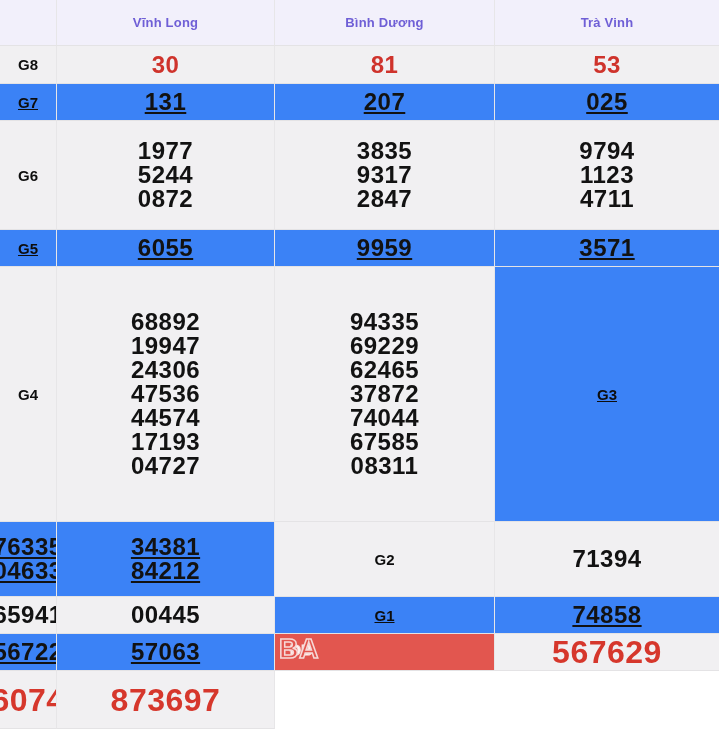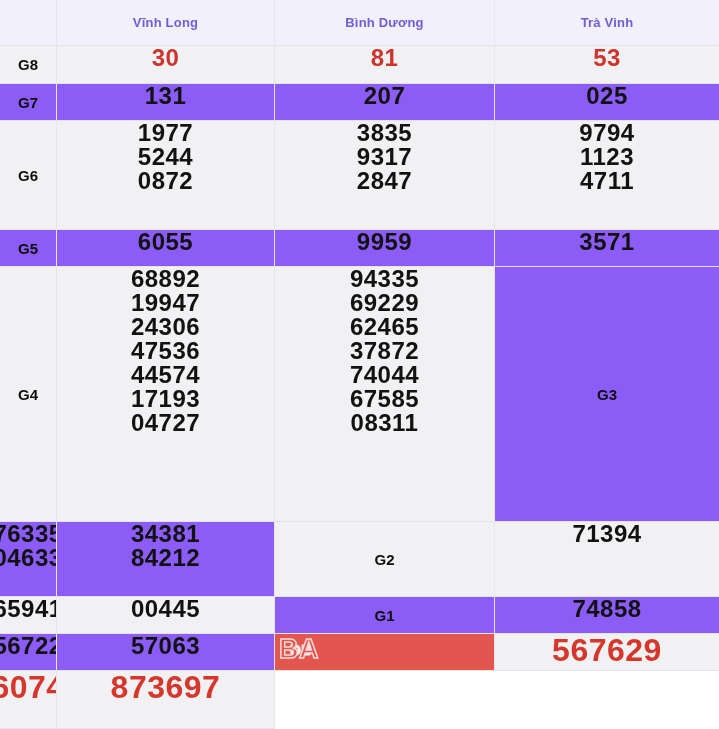--- a/index.html
+++ b/index.html
@@ -28,31 +28,31 @@
 
   .header-cell {
     background: #f2f0fb;
     color: #6f5fd6;
     font-weight: 700;
     font-size: 13px;
     letter-spacing: 0.2px;
   }
 
   .shade-gray { background: #f1f0f2; }
-  .shade-white { background: #8b5cf6; }
+  .shade-white { background: #3b82f6; text-decoration: underline; }
 
   .label-cell {
     font-weight: 700;
     font-size: 15px;
     color: #0d0d0d;
   }
 
   .values-cell {
     flex-direction: column;
-    justify-content: flex-start;
+    justify-content: center;
     font-weight: 700;
     font-size: 24px;
     color: #121212;
     letter-spacing: 0.5px;
   }
   .values-cell .num { line-height: 1; }
 
   .red-values .num { color: #cf332c; }
   .large-values .num { color: #d6372c; font-size: 32px; }
 

